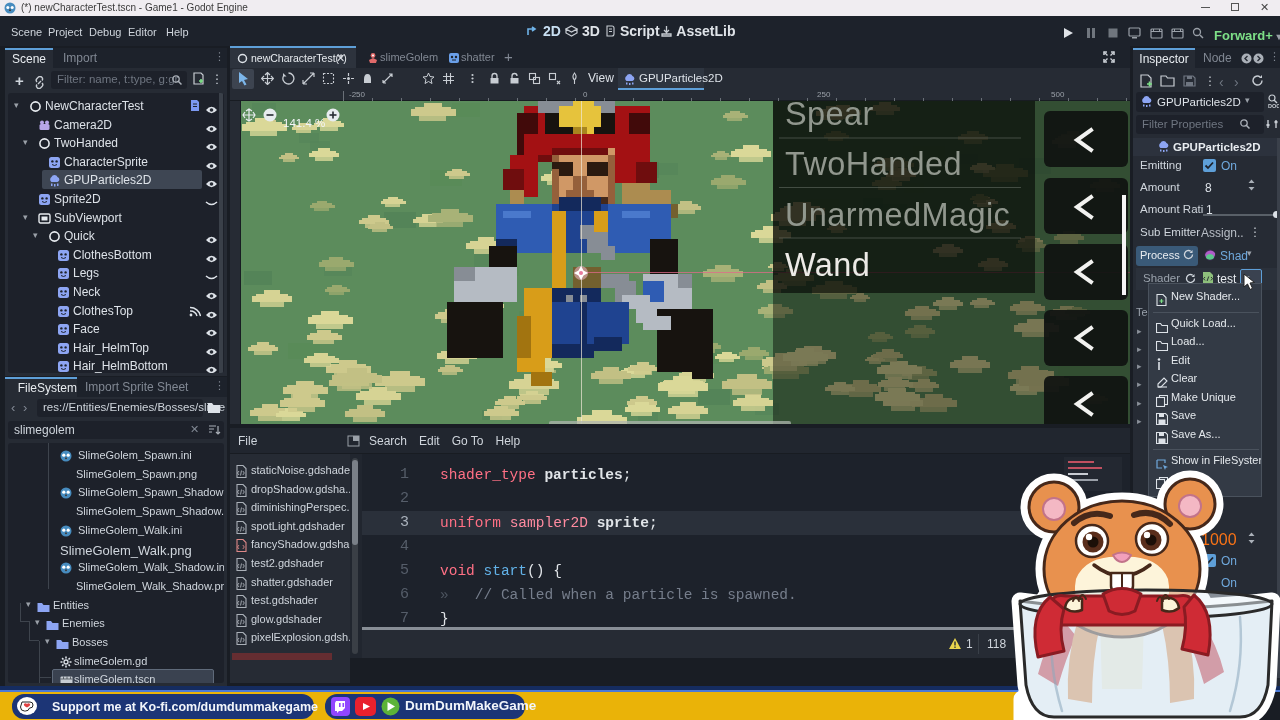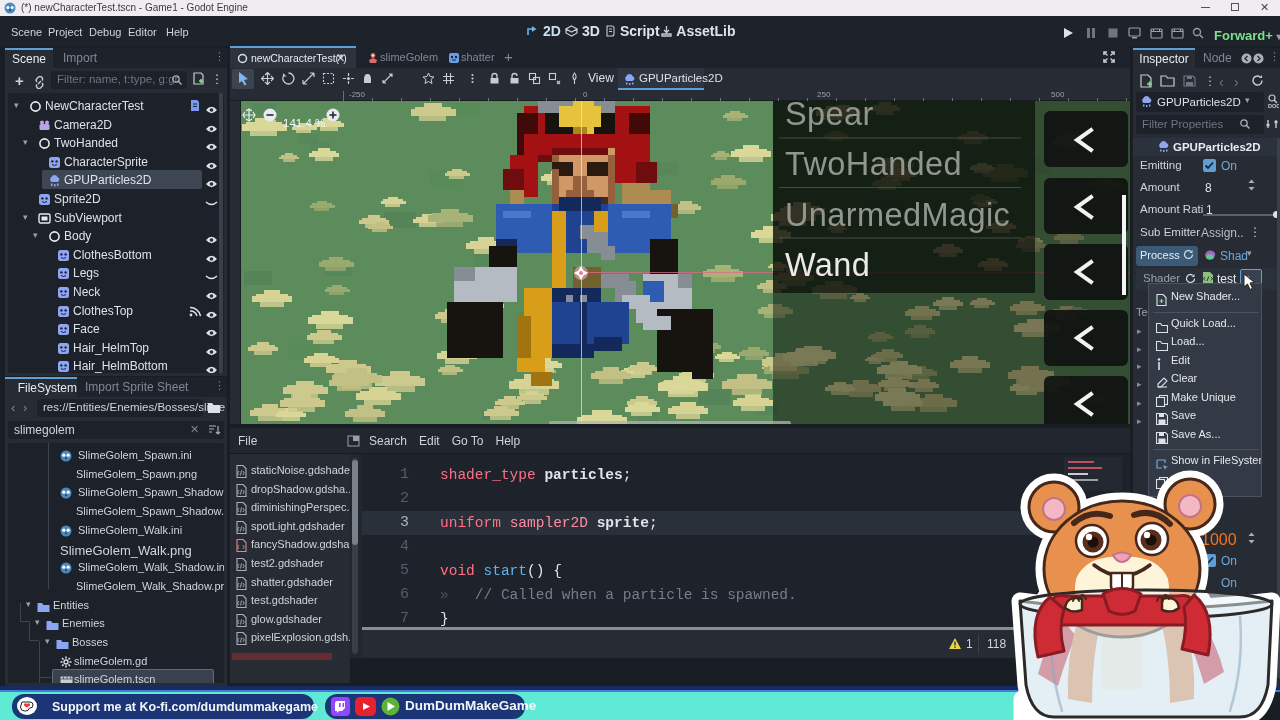--- a/index.html
+++ b/index.html
@@ -190,21 +190,21 @@
                 <rect x="1" y="2" width="11" height="9" rx="1.5" stroke="#e8ecf0" stroke-width="1.4" fill="none"></rect>
                 <rect x="3.5" y="4.5" width="6" height="4" fill="#e8ecf0"></rect>
               </svg></div>
             <div class="abs" style="left:46px;top:2px;font-size:12px;color:#dde2e8;white-space:nowrap">SubViewport</div>
           </div>
           <div class="abs" style="left:0;top:134.2px;width:216px;height:18px">
             <div class="abs" style="left:25px;top:3px;font-size:9px;color:#9aa0a8">▾</div>
             <div class="abs" style="left:40px;top:2px"><svg width="13" height="13" viewBox="0 0 13 13">
                 <circle cx="6.5" cy="6.5" r="4.6" stroke="#e8ecf0" stroke-width="1.6" fill="none"></circle>
               </svg></div>
-            <div class="abs" style="left:56px;top:2px;font-size:12px;color:#dde2e8;white-space:nowrap">Body</div>
+            <div class="abs" style="left:56px;top:2px;font-size:12px;color:#dde2e8;white-space:nowrap">Quick</div>
             <div class="abs" style="left:197px;top:4px"><svg width="13" height="10" viewBox="0 0 13 10">
                 <path d="M1 5 Q6.5 -1.5 12 5 Q6.5 11.5 1 5 Z" fill="#dde2e8"></path>
                 <circle cx="6.5" cy="5" r="1.8" fill="#262b34"></circle>
               </svg></div>
           </div>
           <div class="abs" style="left:0;top:152.79999999999998px;width:216px;height:18px">
             <div class="abs" style="left:49px;top:2px"><svg width="13" height="13" viewBox="0 0 13 13">
                 <rect x="1" y="1" width="11" height="11" rx="2.5" fill="#8da5f3"></rect>
                 <circle cx="4.4" cy="5.4" r="1.2" fill="#1d222b"></circle>
                 <circle cx="8.6" cy="5.4" r="1.2" fill="#1d222b"></circle>
@@ -1765,21 +1765,21 @@
         <div class="abs" style="left:70px;top:486px;width:13px;height:13px;background:#5e9fd8;border-radius:2px"></div>
         <svg class="abs" style="left:71px;top:488px" width="11" height="9" viewBox="0 0 11 9">
           <path d="M1.5 4.5 L4 7 L9 1.5" stroke="#1d222b" stroke-width="1.8" fill="none"></path>
         </svg>
         <div class="abs" style="left:88px;top:486px;font-size:12px;color:#6fa8dc;white-space:nowrap">On</div>
         <div class="abs" style="left:88px;top:508px;font-size:12px;color:#6fa8dc;white-space:nowrap">On</div>
         <div class="abs" style="left:144px;top:70px;width:3px;height:540px;background:#3a404a"></div>
       </div>
 </div>
 
-<div class="abs" style="left:0;top:686px;width:1080px;height:34px;background:#5eead4">
+<div class="abs" style="left:0;top:686px;width:1080px;height:34px;background:#eab308">
   <div class="abs" style="left:0;top:0;width:1280px;height:4px;background:#152c60"></div>
   <div class="abs" style="left:0;top:4px;width:1280px;height:2px;background:#4a7ad8"></div>
   <div class="abs" style="left:12px;top:8px;width:302px;height:25px;background:#1c3576;border-radius:12px">
     <svg class="abs" style="left:4px;top:2px" width="22" height="20" viewBox="0 0 22 20">
           <ellipse cx="11" cy="10" rx="10" ry="9" fill="#fff"></ellipse>
           <path d="M6 6 h8 a3 3 0 0 1 0 6 h-0.5 a4 4 0 0 1 -4 3 h-1 a4 4 0 0 1 -4 -4 z" fill="#fff" stroke="#222" stroke-width="1"></path>
           <path d="M8 8 c0.8 -1 2.2 -1 3 0 c0.8 -1 2.2 -1 3 0 c0.6 0.9 0 2 -3 3.5 c-3 -1.5 -3.6 -2.6 -3 -3.5 z" fill="#e04040"></path>
         </svg>
     <div class="abs" style="left:40px;top:6px;font-size:12.5px;font-weight:bold;color:#f2f5fa;white-space:nowrap">Support me at Ko-fi.com/dumdummakegame</div>
   </div>

